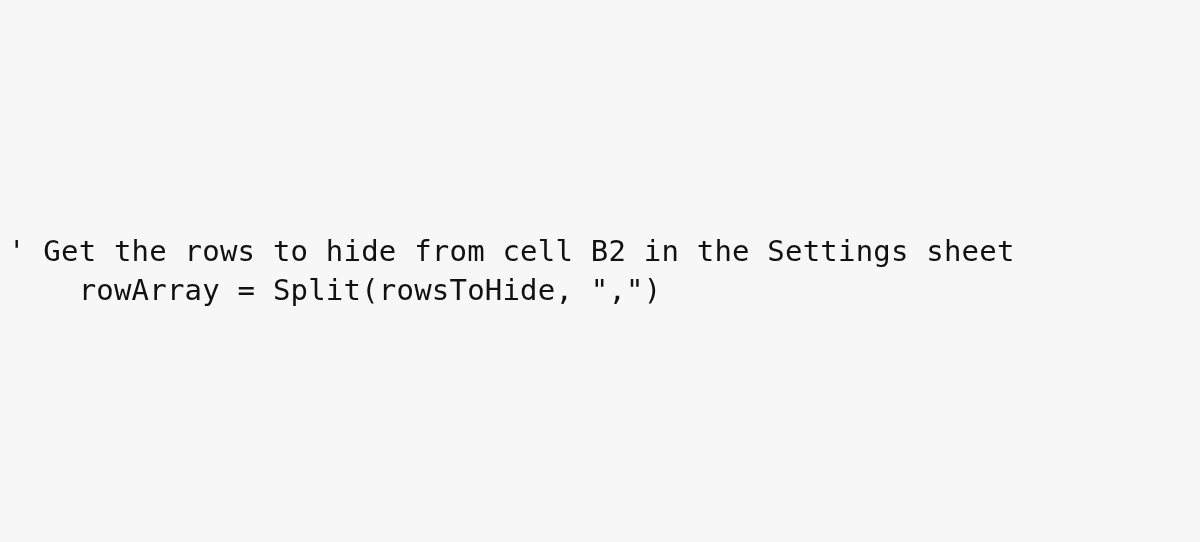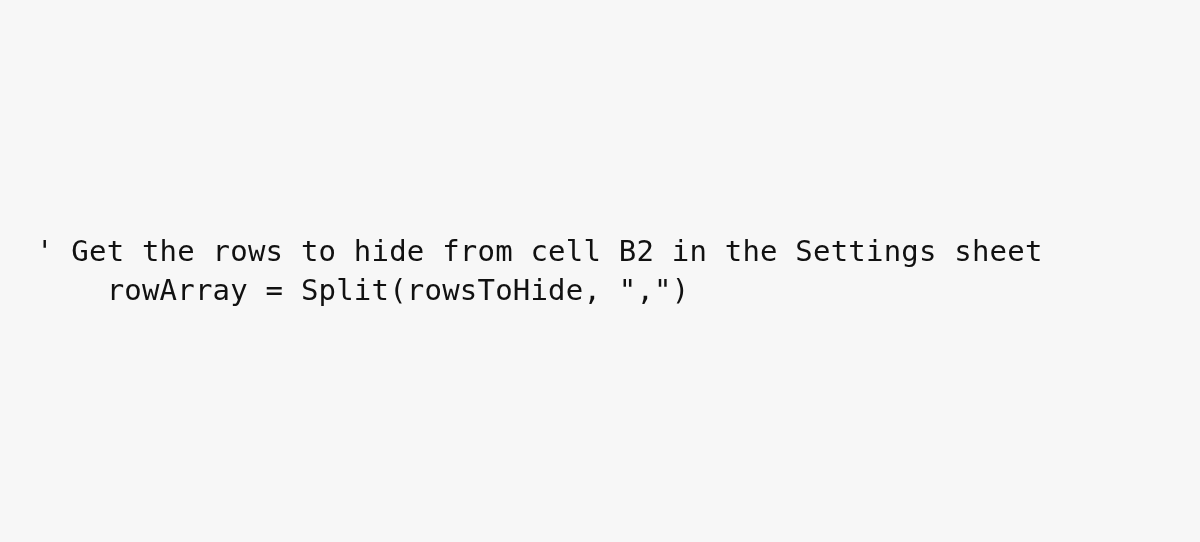--- a/index.html
+++ b/index.html
@@ -11,21 +11,21 @@
   }
   body {
     background: #f7f7f7;
     font-family: "SFMono-Regular", "Menlo", "Consolas", "Liberation Mono", monospace;
     display: flex;
     align-items: center;
   }
   .code-block {
     width: 100%;
     box-sizing: border-box;
-    padding-left: 36px;
+    padding-left: 8px;
     padding-right: 24px;
   }
   pre {
     margin: 0;
     white-space: pre;
     color: #111;
     font-size: 29px;
     line-height: 1.35;
     letter-spacing: 0.2px;
     font-weight: 500;

